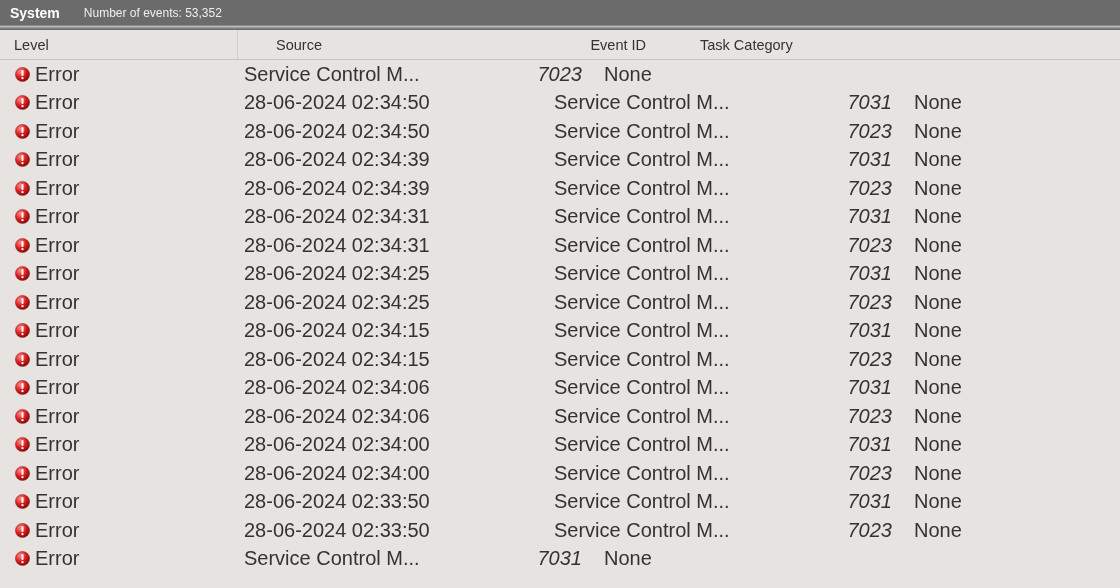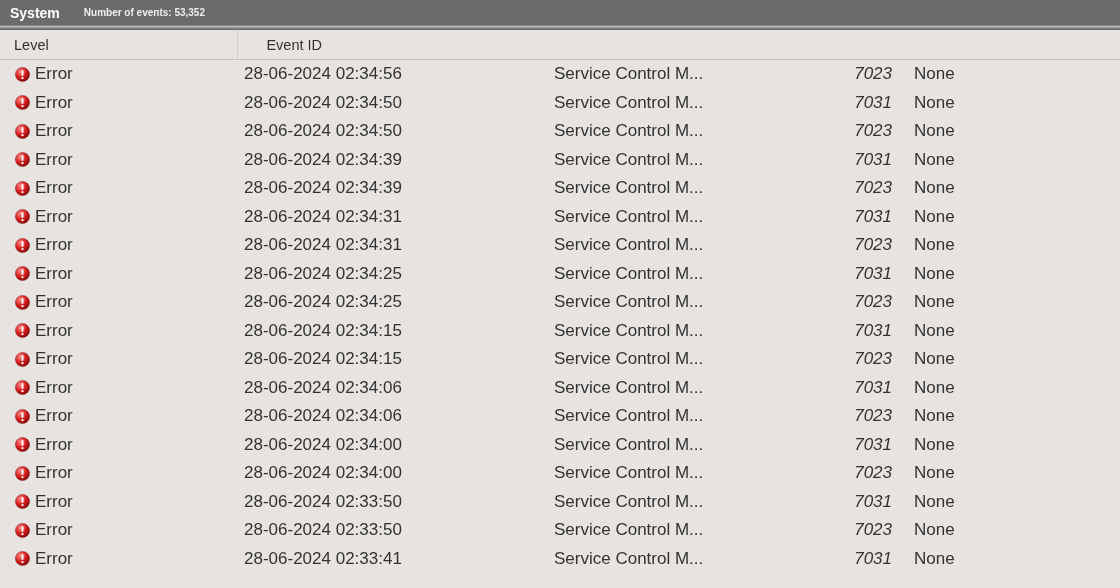--- a/index.html
+++ b/index.html
@@ -24,38 +24,39 @@
       align-items: center;
       padding: 8px 10px;
       font-size: 14px;
       border-bottom: 1px solid #888;
     }
     .title-bar .title {
       font-weight: bold;
       margin-right: 24px;
     }
     .title-bar .subtitle {
-      font-weight: 700;
-      font-size: 10px;
+      font-weight: 400;
+      font-size: 12px;
       color: #eee;
     }
     .divider {
       height: 4px;
       background: linear-gradient(#a0a0a0, #7a7a7a);
       border-top: 1px solid #bfbfbf;
       border-bottom: 1px solid #6a6a6a;
     }
     .header-row {
       display: flex;
       align-items: center;
       height: 30px;
       font-size: 14.5px;
       color: #333;
       border-bottom: 1px solid #c6c3be;
       padding-left: 8px;
+      gap: 32px;
     }
     .col {
       padding: 0 6px;
       white-space: nowrap;
       overflow: hidden;
       text-overflow: ellipsis;
     }
     .col-level {
       width: 230px;
       border-right: 1px solid #d2cfca;
@@ -92,21 +93,21 @@
     .header-row .col-eventid {
       justify-content: flex-end;
     }
     .rows-container {
       overflow-y: auto;
     }
     .data-row {
       display: flex;
       align-items: center;
       height: 28.5px;
-      font-size: 17px;
+      font-size: 20px;
       padding-left: 8px;
       color: #333;
       cursor: default;
     }
     .data-row .col {
       border-right: none;
       display: flex;
       align-items: center;
       height: 100%;
     }
@@ -129,45 +130,48 @@
   <span class="title">System</span>
   <span class="subtitle">Number of events: 53,352</span>
 </div>
 
 <div class="divider"></div>
 
 <div class="header-row">
   <div class="col col-level">
       <span>Level</span>
     </div>
+  <div class="col col-source">
+      <span>Source</span>
+    </div>
   <div class="col col-eventid">
       <span>Event ID</span>
+    </div>
+  <div class="col col-taskcat">
+      <span>Task Category</span>
     </div>
 </div>
 
 <div class="rows-container" id="rows-container">
     <div class="data-row">
       <div class="col col-level">
         <svg viewBox="0 0 24 24" class="error-icon">
           <defs>
             <radialGradient id="rg" cx="35%" cy="30%" r="70%">
               <stop offset="0%" stop-color="#ff8a8a"></stop>
               <stop offset="60%" stop-color="#d41c1c"></stop>
               <stop offset="100%" stop-color="#8e0b0b"></stop>
             </radialGradient>
           </defs>
           <circle cx="12" cy="12" r="10" fill="url(#rg)" stroke="#7a0a0a" stroke-width="0.6"></circle>
           <rect x="10.6" y="5.5" width="2.8" height="8.5" rx="1.3" fill="#fff"></rect>
           <circle cx="12" cy="17.2" r="1.6" fill="#fff"></circle>
         </svg>
         <span>Error</span>
       </div>
-      <div class="col col-date">
-        <span>28-06-2024 02:34:56</span>
-      </div>
       <div class="col col-source">
         <span>Service Control M...</span>
       </div>
       <div class="col col-eventid">
         <span>7023</span>
       </div>
       <div class="col col-taskcat">
         <span>None</span>
       </div>
     </div>
@@ -643,23 +647,20 @@
               <stop offset="0%" stop-color="#ff8a8a"></stop>
               <stop offset="60%" stop-color="#d41c1c"></stop>
               <stop offset="100%" stop-color="#8e0b0b"></stop>
             </radialGradient>
           </defs>
           <circle cx="12" cy="12" r="10" fill="url(#rg)" stroke="#7a0a0a" stroke-width="0.6"></circle>
           <rect x="10.6" y="5.5" width="2.8" height="8.5" rx="1.3" fill="#fff"></rect>
           <circle cx="12" cy="17.2" r="1.6" fill="#fff"></circle>
         </svg>
         <span>Error</span>
-      </div>
-      <div class="col col-date">
-        <span>28-06-2024 02:33:41</span>
       </div>
       <div class="col col-source">
         <span>Service Control M...</span>
       </div>
       <div class="col col-eventid">
         <span>7031</span>
       </div>
       <div class="col col-taskcat">
         <span>None</span>
       </div>

